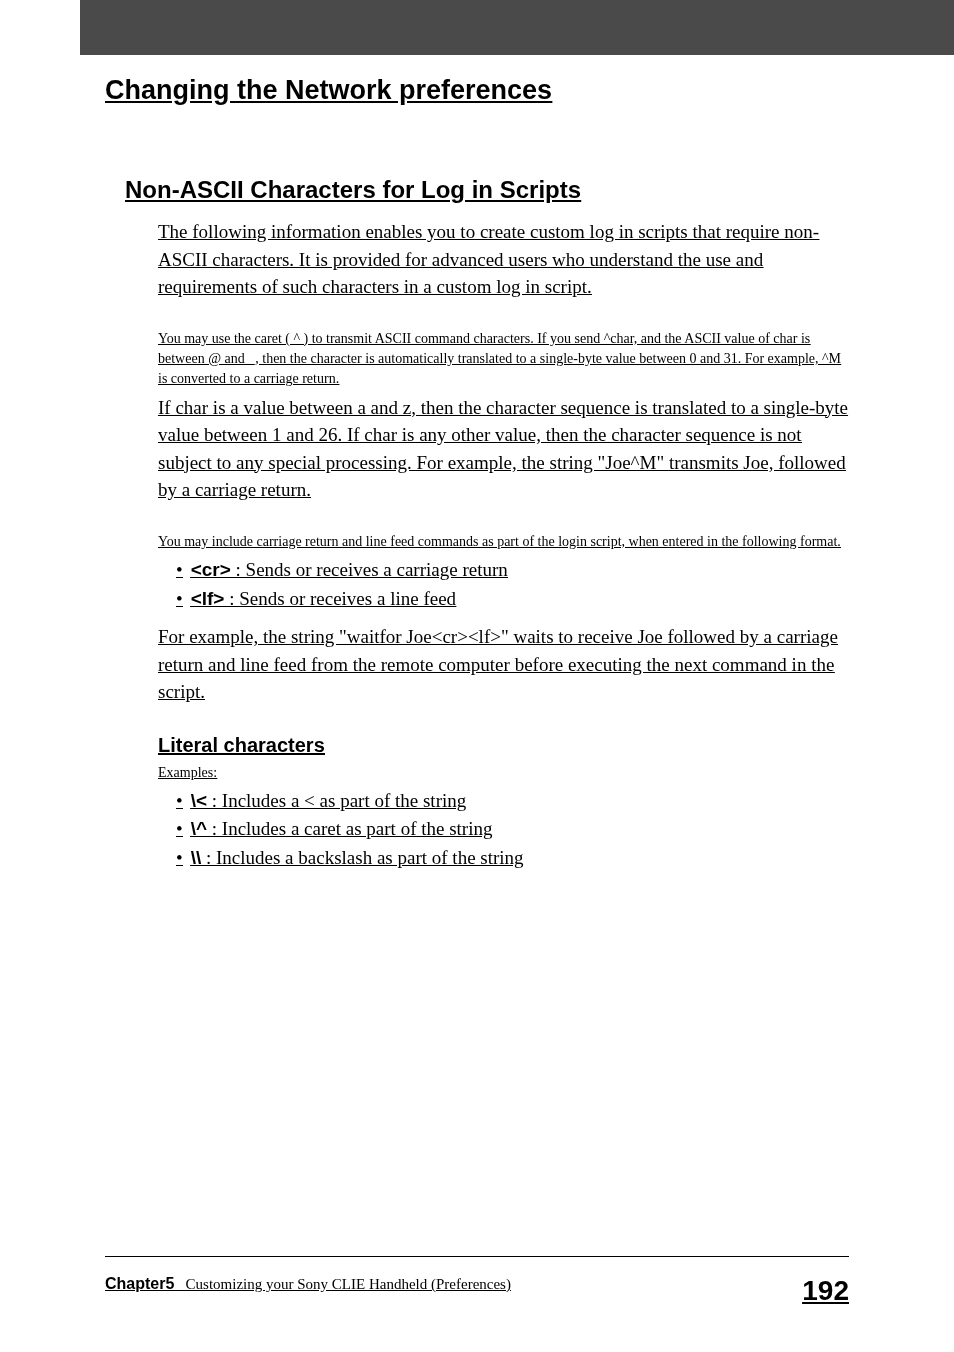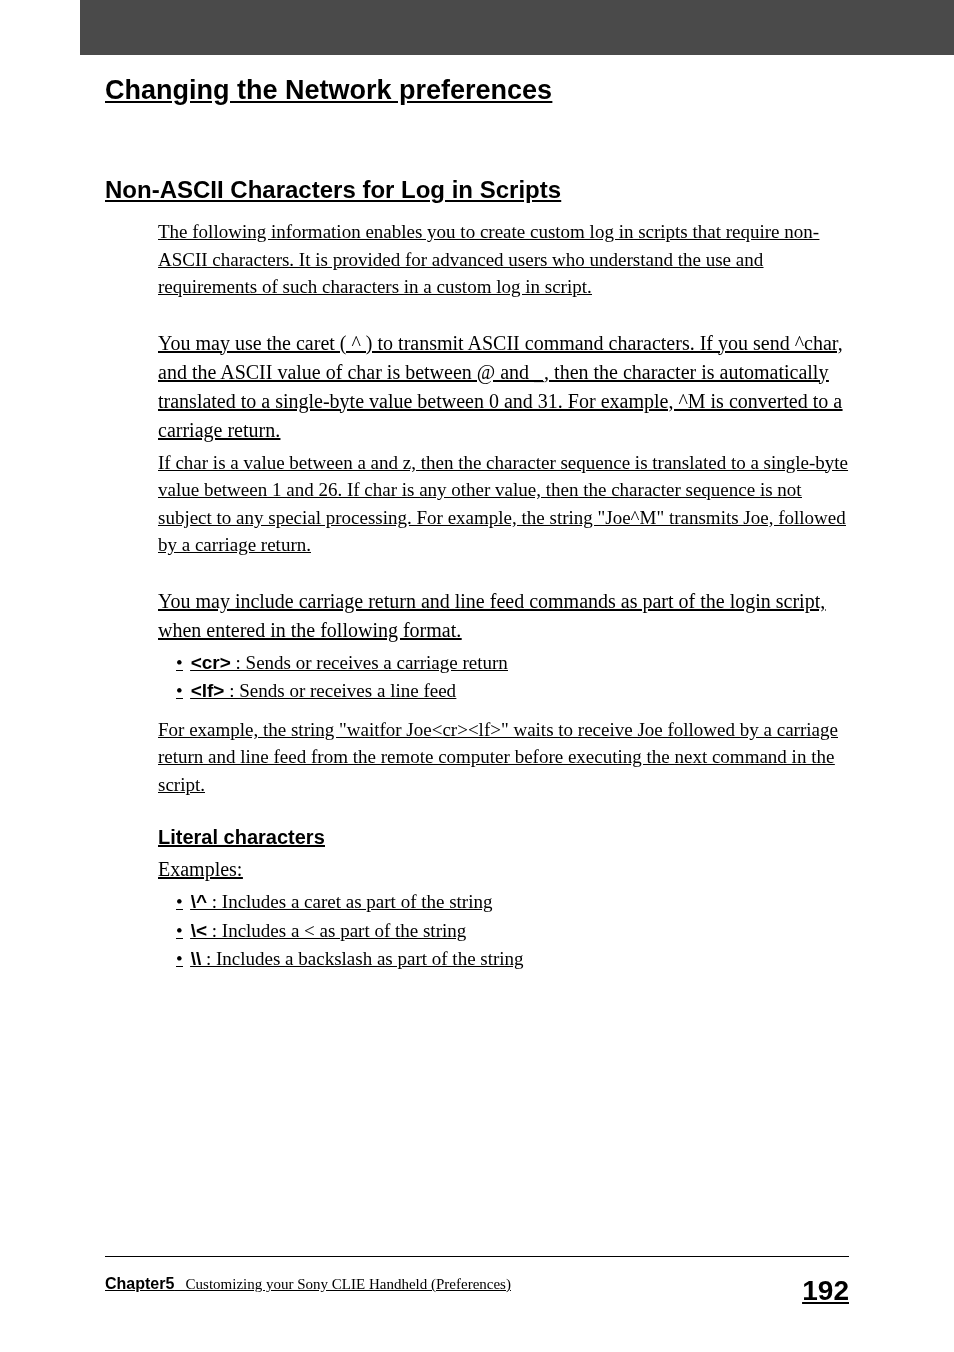--- a/index.html
+++ b/index.html
@@ -30,37 +30,38 @@
     .page-title {
       font-family: Arial, Helvetica, sans-serif;
       font-size: 27px;
       font-weight: bold;
       margin-bottom: 70px;
     }
     .section-title {
       font-family: Arial, Helvetica, sans-serif;
       font-size: 24px;
       font-weight: bold;
+      margin-left: 20px;
       margin-bottom: 14px;
     }
     .intro-text {
       font-size: 19px;
       line-height: 1.45;
       margin-left: 53px;
       margin-bottom: 28px;
     }
     .subsection-title {
       font-family: Arial, Helvetica, sans-serif;
       font-size: 20px;
       font-weight: bold;
       margin-left: 53px;
       margin-bottom: 6px;
     }
     .body-text {
-      font-size: 20px;
+      font-size: 14px;
       line-height: 1.45;
       margin-left: 53px;
       margin-bottom: 4px;
     }
     .body-text-last {
       font-size: 19px;
       line-height: 1.45;
       margin-left: 53px;
       margin-bottom: 28px;
     }
@@ -125,22 +126,22 @@
   <p class="body-text">You may include carriage return and line feed commands as part of the login script, when entered in the following format.</p>
   <ul class="bullet-list">
     <li><span class="bold">&lt;cr&gt;</span><span> : Sends or receives a carriage return</span></li>
     <li><span class="bold">&lt;lf&gt;</span><span> : Sends or receives a line feed</span></li>
   </ul>
   <p class="body-text-last">For example, the string "waitfor Joe&lt;cr&gt;&lt;lf&gt;" waits to receive Joe followed by a carriage return and line feed from the remote computer before executing the next command in the script.</p>
 
   <h3 class="subsection-title">Literal characters</h3>
   <p class="body-text">Examples:</p>
   <ul class="bullet-list">
+    <li><span class="bold">\&lt;</span><span> : Includes a &lt; as part of the string</span></li>
     <li><span class="bold">\^</span><span> : Includes a caret as part of the string</span></li>
-    <li><span class="bold">\&lt;</span><span> : Includes a &lt; as part of the string</span></li>
     <li><span class="bold">\\</span><span> : Includes a backslash as part of the string</span></li>
   </ul>
 </div>
 
 <div class="footer">
   <div class="footer-left">
     <span class="chapter-label">Chapter5</span>
     <span>&nbsp;&nbsp;</span><span>Customizing your Sony CLIE Handheld (Preferences)</span>
   </div>
   <div class="page-number">192</div>

